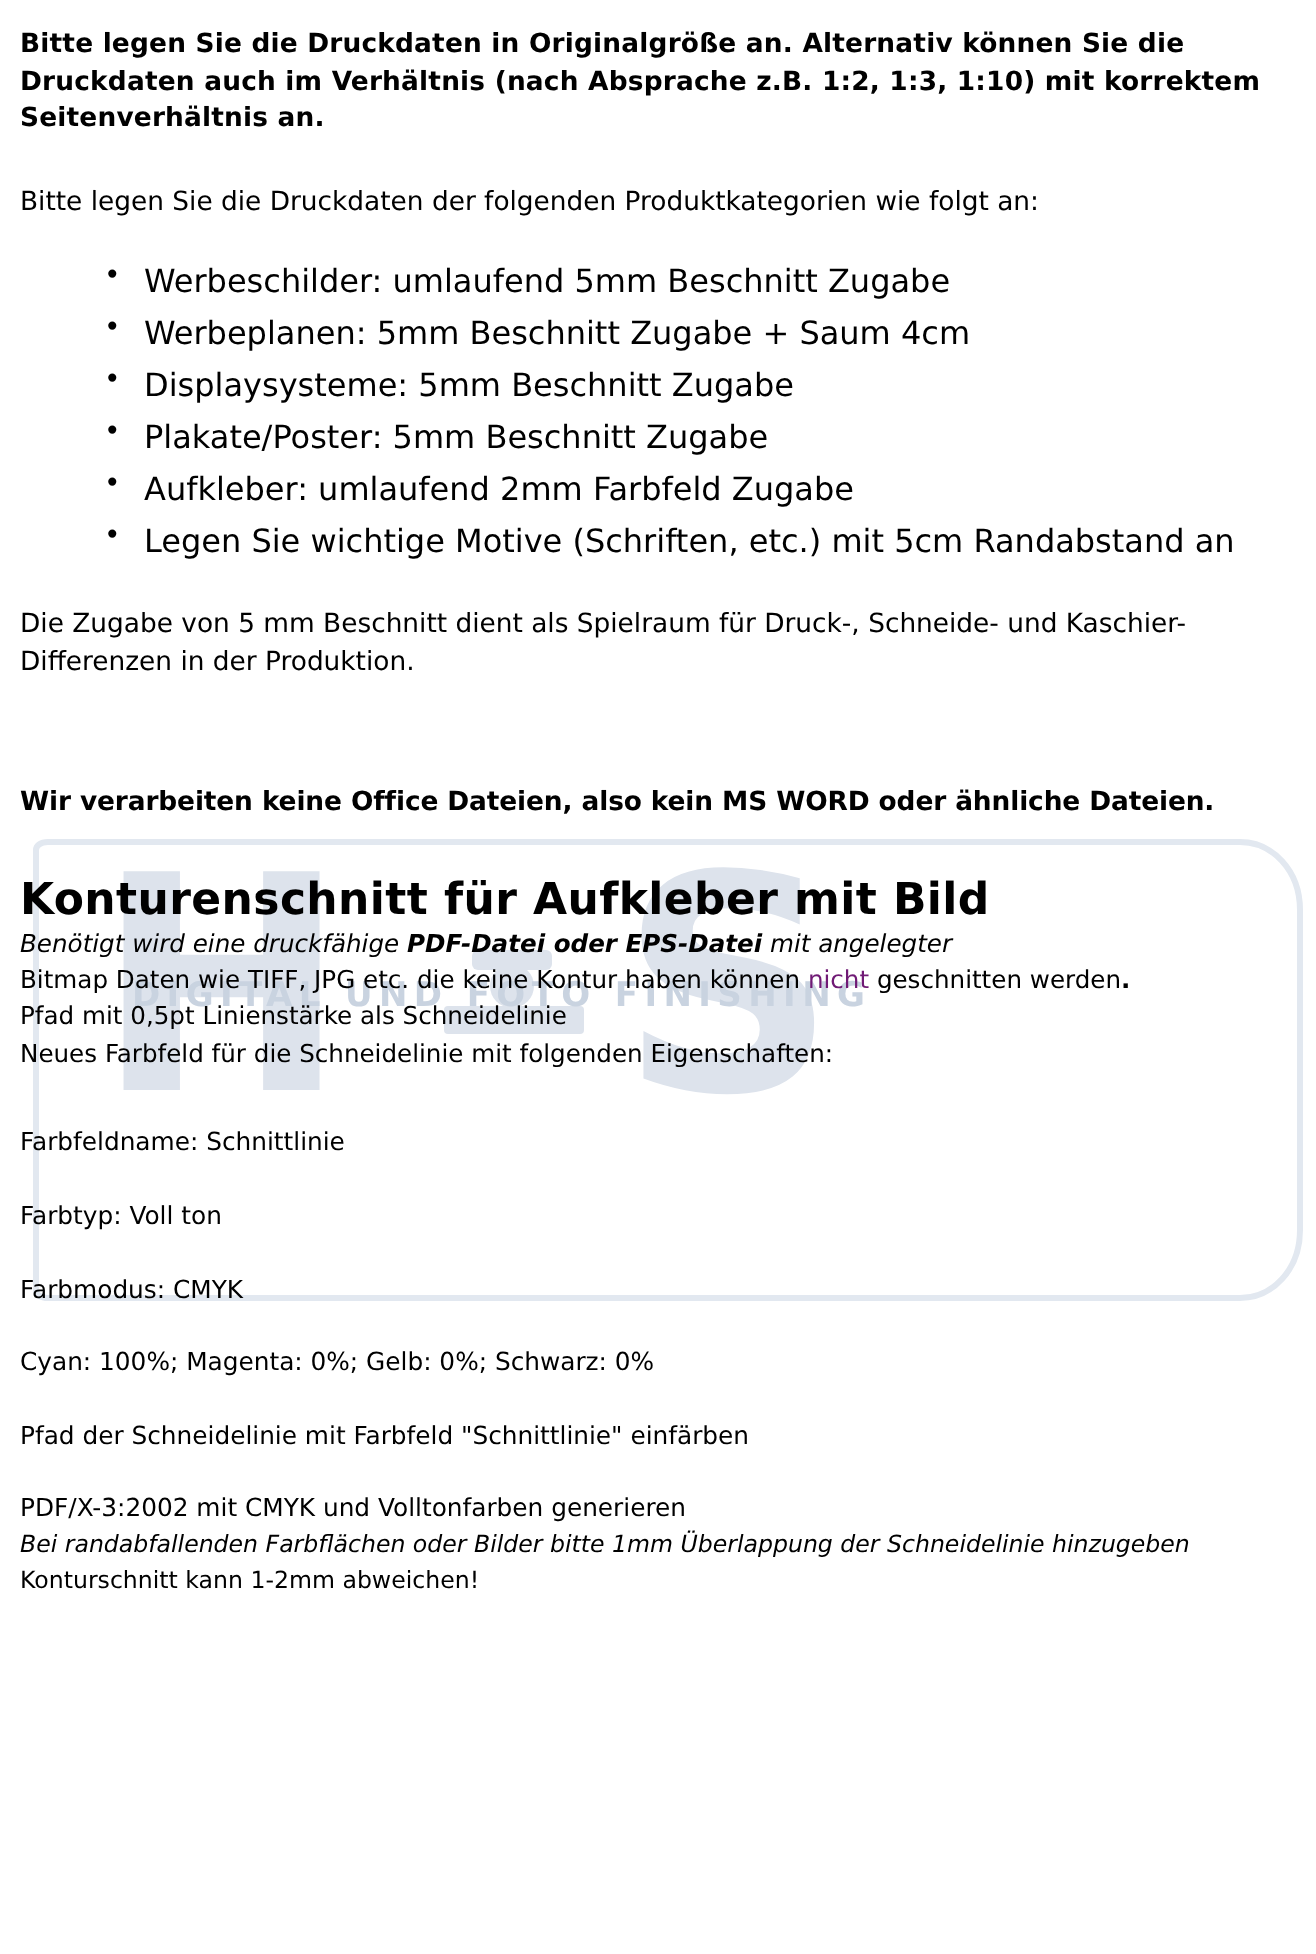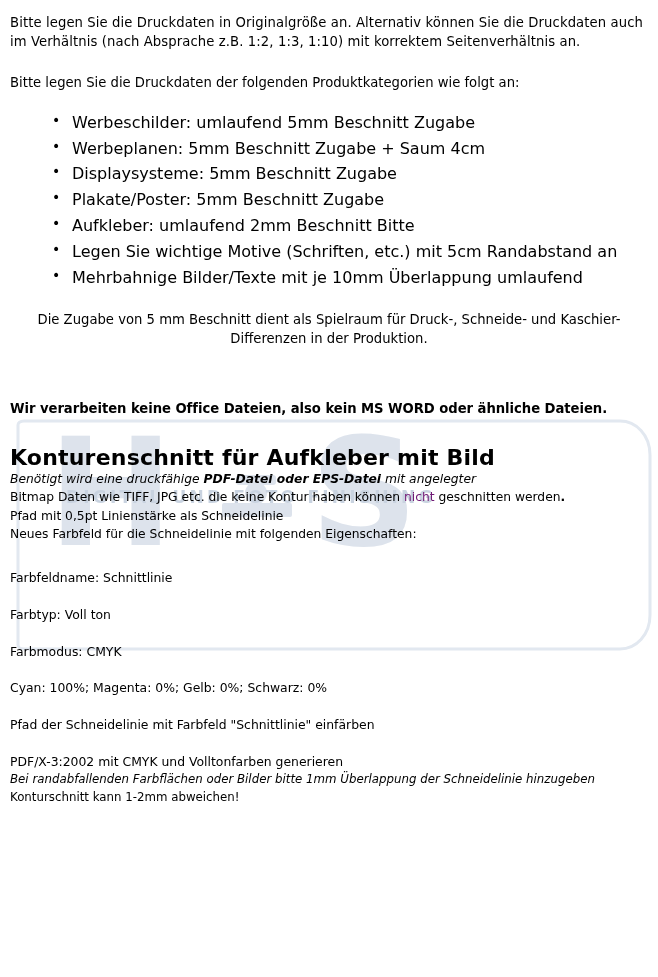--- a/index.html
+++ b/index.html
@@ -38,20 +38,21 @@
   .content {
     position: relative;
     z-index: 2;
   }
 
   p.intro {
     font-size: 13.2px;
     line-height: 1.42;
     margin: 0 0 0 0;
     letter-spacing: 0.1px;
+    font-weight: bold;
   }
 
   h1.heading {
     font-size: 23px;
     font-weight: bold;
     margin: 26px 0 0 0;
     letter-spacing: 0.2px;
   }
   h1.heading.big {
     font-size: 22px;
@@ -78,21 +79,20 @@
     position: absolute;
     left: -20px;
     top: -1px;
     font-size: 14px;
   }
 
   p.note {
     font-size: 13.2px;
     line-height: 1.45;
     margin: 19px 0 0 0;
-    text-align: center;
   }
 
   p.bold-warning {
     font-size: 13.2px;
     font-weight: bold;
     margin: 52px 0 0 0;
     line-height: 1.4;
     letter-spacing: -0.05px;
   }
 
@@ -152,23 +152,22 @@
     <p class="intro">Bitte legen Sie die Druckdaten in Originalgröße an. Alternativ können Sie die Druckdaten auch im Verhältnis (nach Absprache z.B. 1:2, 1:3, 1:10) mit korrektem Seitenverhältnis an.</p>
 
 
     <p class="lead">Bitte legen Sie die Druckdaten der folgenden Produktkategorien wie folgt an:</p>
 
     <ul class="bullets">
       <li>Werbeschilder: umlaufend 5mm Beschnitt Zugabe</li>
       <li>Werbeplanen: 5mm Beschnitt Zugabe  + Saum 4cm</li>
       <li>Displaysysteme: 5mm Beschnitt Zugabe</li>
       <li>Plakate/Poster: 5mm Beschnitt Zugabe</li>
-      <li>Aufkleber: umlaufend 2mm Beschnitt Bitte</li>
+      <li>Aufkleber: umlaufend 2mm Farbfeld Zugabe</li>
       <li>Legen Sie wichtige Motive (Schriften, etc.) mit 5cm Randabstand an</li>
-      <li>Mehrbahnige Bilder/Texte mit je 10mm Überlappung umlaufend</li>
     </ul>
 
     <p class="note">Die Zugabe von 5 mm Beschnitt dient als Spielraum für Druck-, Schneide- und Kaschier-Differenzen in der Produktion.</p>
 
     <p class="bold-warning">Wir verarbeiten keine Office Dateien, also kein MS WORD oder ähnliche Dateien.</p>
 
     <h1 class="heading big">Konturenschnitt für Aufkleber mit Bild</h1>
 
     <p class="small gap-30">
       <span>Benötigt wird eine druckfähige </span><span class="b">PDF-Datei oder EPS-Datei</span><span>  mit angelegter</span>

